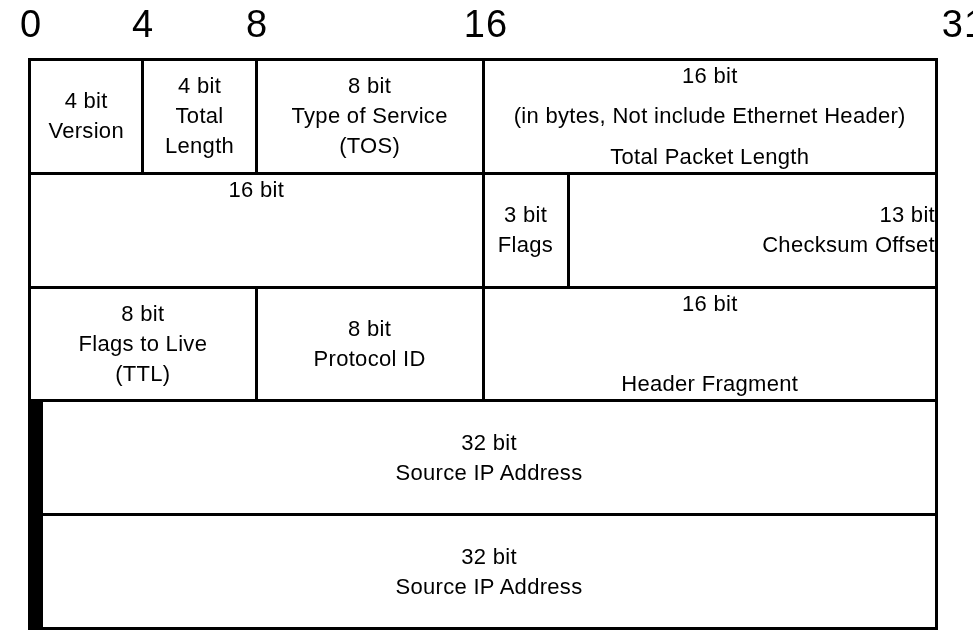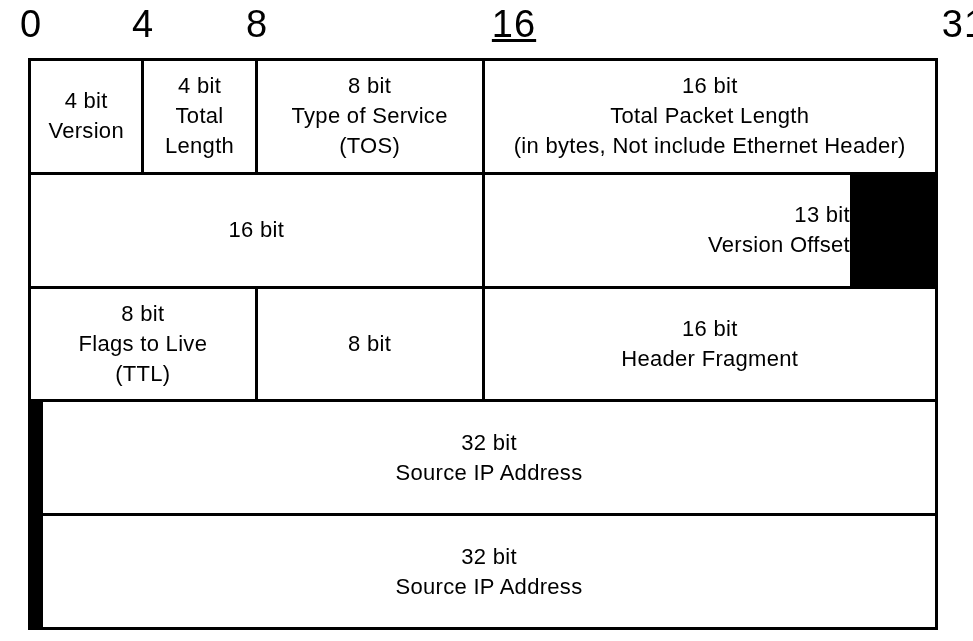--- a/index.html
+++ b/index.html
@@ -23,21 +23,21 @@
     transform: translateX(-50%);
     font-size: 38px;
     line-height: 44px;
     color: #000000;
     letter-spacing: 1px;
     white-space: nowrap;
   }
   .bl-0  { left: 31px;  }
   .bl-4  { left: 143px; }
   .bl-8  { left: 257px; }
-  .bl-16 { left: 514px; text-decoration: underline; }
+  .bl-16 { left: 486px; }
   .bl-31 { left: 936px; margin-left: 28px; }
   
   .ipgrid {
     position: absolute;
     left: 28px;
     top: 58px;
     width: 910px;
     height: 572px;
     box-sizing: border-box;
     display: grid;
@@ -57,21 +57,21 @@
     font-size: 22px;
     line-height: 30px;
     letter-spacing: 0.3px;
     overflow: hidden;
   }
   .ln { display: block; white-space: nowrap; }
   .s3  { grid-column: span 3;  }
   .s4  { grid-column: span 4;  }
   .s8  { grid-column: span 8; text-align: center;  }
   .s13 { grid-column: span 13; align-items: flex-end; }
-  .s16 { grid-column: span 16; }
+  .s16 { grid-column: span 16; justify-content: space-between; }
   .s32 { grid-column: span 32; margin-left: 12px; }
 </style>
 </head>
 <body>
 
 <div class="canvas">
 
   <div>
     <span class="bit-label bl-0">0</span>
     <span class="bit-label bl-4">4</span>
@@ -91,39 +91,44 @@
       <span class="ln">Total</span>
       <span class="ln">Length</span>
     </div>
     <div class="cell s8">
       <span class="ln">8 bit</span>
       <span class="ln">Type of Service</span>
       <span class="ln">(TOS)</span>
     </div>
     <div class="cell s16">
       <span class="ln">16 bit</span>
+      <span class="ln">(in bytes, Not include Ethernet Header)</span>
       <span class="ln">Total Packet Length</span>
-      <span class="ln">(in bytes, Not include Ethernet Header)</span>
     </div>
 
     <div class="cell s16">
       <span class="ln">16 bit</span>
     </div>
+    <div class="cell s3">
+      <span class="ln">3 bit</span>
+      <span class="ln">Flags</span>
+    </div>
     <div class="cell s13">
       <span class="ln">13 bit</span>
-      <span class="ln">Version Offset</span>
+      <span class="ln">Checksum Offset</span>
     </div>
 
     <div class="cell s8">
       <span class="ln">8 bit</span>
       <span class="ln">Flags to Live</span>
       <span class="ln">(TTL)</span>
     </div>
     <div class="cell s8">
       <span class="ln">8 bit</span>
+      <span class="ln">Protocol ID</span>
     </div>
     <div class="cell s16">
       <span class="ln">16 bit</span>
       <span class="ln">Header Fragment</span>
     </div>
 
     <div class="cell s32">
       <span class="ln">32 bit</span>
       <span class="ln">Source IP Address</span>
     </div>

